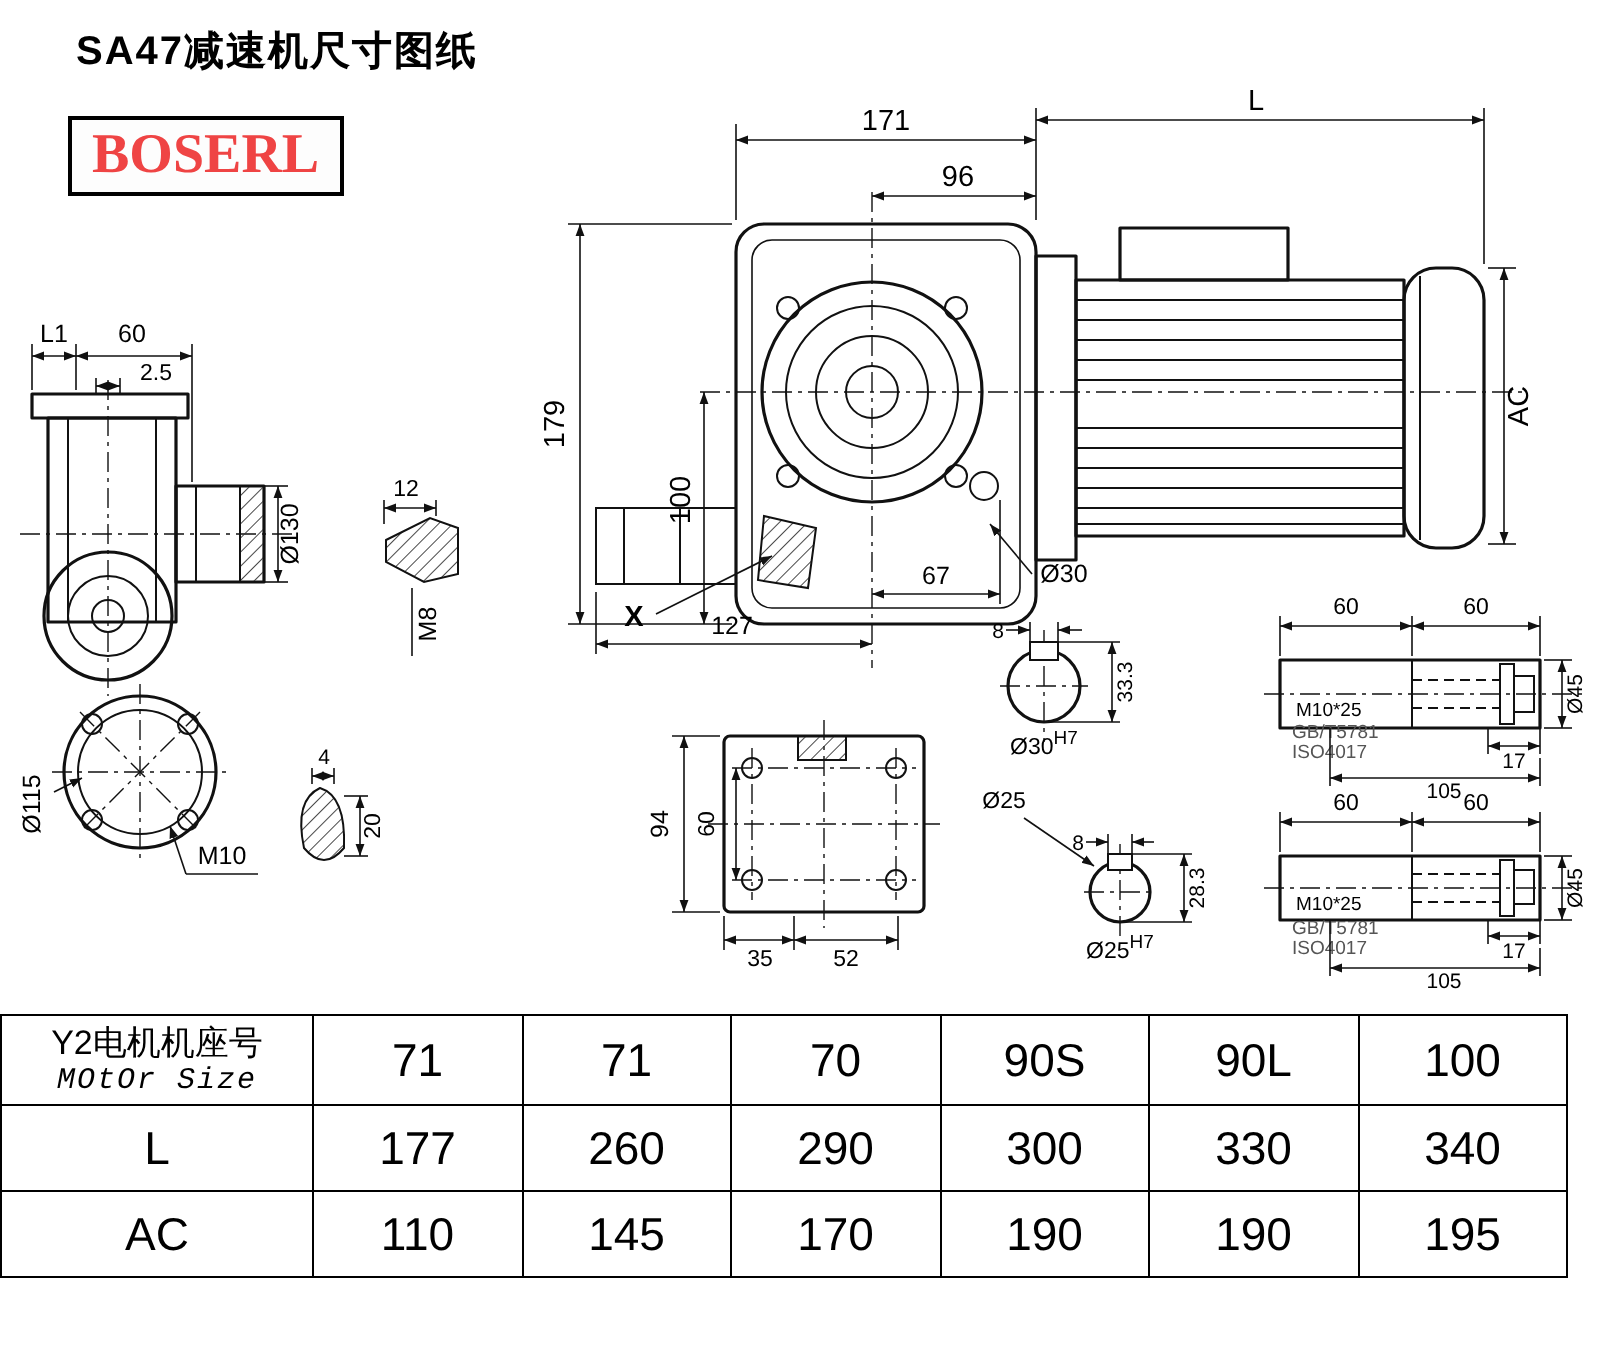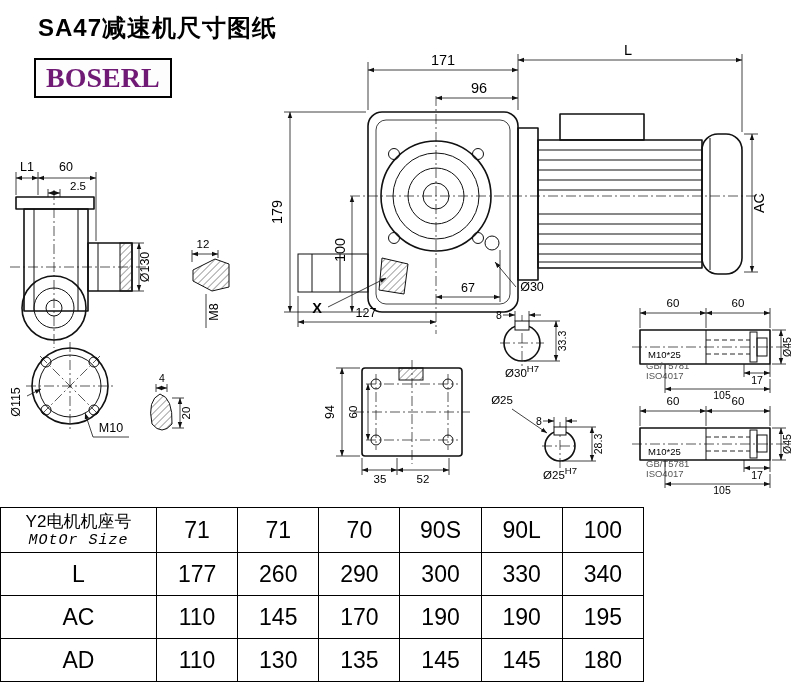--- a/index.html
+++ b/index.html
@@ -2,21 +2,21 @@
 <html><head>
 <meta charset="utf-8">
 <style>
   html,body { margin:0; padding:0; }
   body {
     width:800px; height:684px; position:relative; overflow:hidden;
     background:#fff; font-family:"Liberation Sans","DejaVu Sans",sans-serif;
   }
   .title {
     position:absolute; left:38px; top:12px;
-    font-size:24px; font-weight:bold; color:#000; letter-spacing:1px; white-space:nowrap;
+    font-size:20px; font-weight:bold; color:#000; letter-spacing:1px; white-space:nowrap;
   }
   .brand {
     position:absolute; left:34px; top:58px;
     border:2px solid #000; padding:0 10px;
     font-family:"Liberation Serif","DejaVu Serif",serif;
     font-weight:bold; font-size:28px; line-height:36px; color:#14148c; background:#fdfdfd;
   }
   .drawing { position:absolute; left:0; top:0; }
 
   
@@ -30,37 +30,37 @@
   svg text { fill:#000; font-family:"Liberation Sans","DejaVu Sans",sans-serif; }
   svg .t14 { font-size:14.5px; }
   svg .t12 { font-size:12.5px; }
   svg .t11 { font-size:11.5px; }
   svg .t10 { font-size:10.5px; }
   svg .t9  { font-size:9.5px; }
   svg .gray{ fill:#555; }
   svg .bold{ font-weight:bold; }
 
   table.dims {
-    position:absolute; left:0; top:507px; width:644px;
+    position:absolute; left:0; top:507px; width:784px;
     border-collapse:collapse; table-layout:fixed; background:#fff;padding-left:48px;
   }
   table.dims td {
     border:1px solid #000; text-align:center; vertical-align:middle;
     font-size:23px; color:#000; padding:0; height:42px;
   }
   table.dims tr.first td { height:44px; }
   td.head { text-align:center; }
   .cn { font-size:17px; line-height:21px; }
   .en { font-family:"Liberation Mono","DejaVu Sans Mono",monospace; font-size:15px; letter-spacing:1px; line-height:18px;font-style:italic; }
 </style>
 </head>
 <body>
 
 <div class="title">SA47减速机尺寸图纸</div>
-<div class="brand" style="color: #701a75;">BOSERL</div>
+<div class="brand" style="color: #ef4444;">BOSERL</div>
 
 <svg class="drawing" width="800" height="507" viewBox="0 0 800 507" xmlns="http://www.w3.org/2000/svg">
   <defs>
     <marker id="ar" viewBox="0 0 10 10" refX="9.5" refY="5" markerWidth="8" markerHeight="8" orient="auto-start-reverse">
       <path d="M0,1.5 L9.5,5 L0,8.5 Z" fill="#111"></path>
     </marker>
     <pattern id="h45" width="5" height="5" patternUnits="userSpaceOnUse" patternTransform="rotate(45)">
       <line x1="0" y1="0" x2="0" y2="5" stroke="#333" stroke-width="0.9"></line>
     </pattern>
   </defs>
@@ -361,23 +361,14 @@
   </tr>
   <tr>
     <td>AC</td>
     <td>110</td>
     <td>145</td>
     <td>170</td>
     <td>190</td>
     <td>190</td>
     <td>195</td>
   </tr>
-  <tr>
-    <td>AD</td>
-    <td>110</td>
-    <td>130</td>
-    <td>135</td>
-    <td>145</td>
-    <td>145</td>
-    <td>180</td>
-  </tr>
 </tbody>
   </table>
 
 </body></html>

